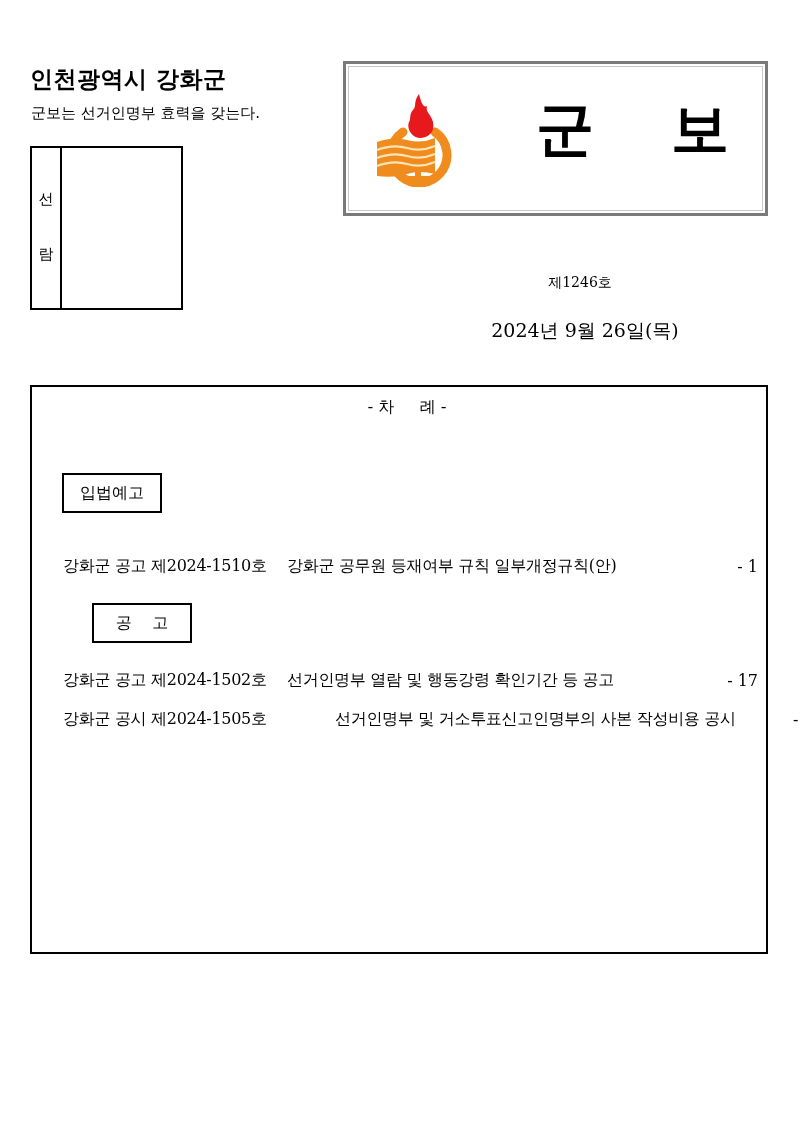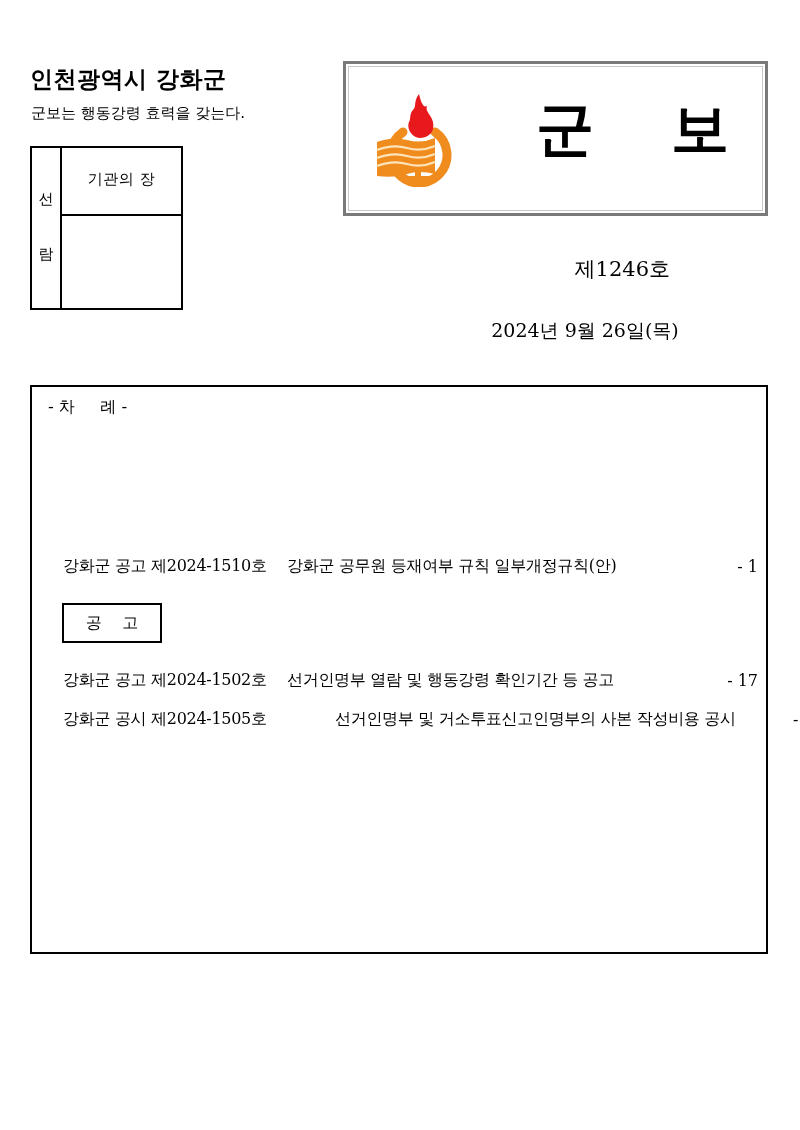--- a/index.html
+++ b/index.html
@@ -88,43 +88,43 @@
     .masthead .title-char {
       position: absolute;
       top: 36px;
       font-family: "DejaVu Sans", "Liberation Sans", sans-serif;
       font-weight: bold;
       font-size: 58px;
       line-height: 1;
     }
 
     .issue-no {
-      left: 490px; top: 255px;
-      width: 180px; text-align: right;
-      font-size: 21px;
+      left: 490px; top: 274px;
+      width: 180px; text-align: center;
+      font-size: 14px;
       white-space: nowrap;
     }
     .issue-date {
       left: 470px; top: 318px;
       width: 230px; text-align: center;
       font-size: 19px;
       white-space: nowrap;
     }
 
     
     .toc {
       left: 30px; top: 385px;
       width: 738px; height: 569px;
       box-sizing: border-box;
       border: 2px solid #000;
     }
     .toc-title {
       position: absolute;
       left: 0; right: 0; top: 10px;
-      text-align: left;
+      text-align: center;
       font-family: "DejaVu Sans", "Liberation Sans", sans-serif;
       font-size: 16px;
       white-space: pre;
       padding-left: 16px;
     }
     .section-label {
       position: absolute;
       left: 30px;
       height: 40px;
       box-sizing: border-box;
@@ -146,28 +146,27 @@
     .toc-row .ref { width: 224px; flex: none; letter-spacing: -0.3px; }
     .toc-row .subject { flex: 1; letter-spacing: -0.3px; }
     .toc-row .page {
       flex: none; width: 40px; text-align: right;
     }
   </style>
 </head>
 <body>
 
 <div class="abs org-title">인천광역시 강화군</div>
-<div class="abs org-subtitle">군보는 행동강령 효력을 갖는다.</div>
+<div class="abs org-subtitle">군보는 선거인명부 효력을 갖는다.</div>
 
 <div class="abs approval">
   <div class="side">
     <span style="top:42px">선</span>
     <span style="top:97px">람</span>
   </div>
-  <div class="head">기관의 장</div>
   <div class="sign"></div>
 </div>
 
 <div class="abs masthead">
   <svg class="logo" viewBox="0 0 90 95">
 
     <path d="M30 40 A28 28 0 1 0 62 40" fill="none" stroke="#f08c1e" stroke-width="9" stroke-linecap="round"></path>
 
     <rect x="42" y="74" width="6" height="14" fill="#f08c1e"></rect>
     <rect x="33" y="84" width="24" height="5" fill="#f08c1e"></rect>
@@ -182,28 +181,29 @@
   <div class="title-char" style="left:190px">군</div>
   <div class="title-char" style="left:325px">보</div>
 </div>
 
 <div class="abs issue-no">제1246호</div>
 <div class="abs issue-date">2024년 9월 26일(목)</div>
 
 <div class="abs toc">
   <div class="toc-title">- 차     례 -</div>
 
+  <div class="section-label" style="top:86px; width:100px;">입법예고</div>
 
   <div class="toc-row" style="top:167px;">
     <span class="ref">강화군 공고 제2024-1510호</span>
     <span class="subject">강화군 공무원 등재여부 규칙 일부개정규칙(안)</span>
     <span class="page">- 1</span>
   </div>
 
-  <div class="section-label" style="top:216px; width:100px;">공    고</div>
+  <div class="section-label" style="top:216px; width:100px;margin-left:30px;">공    고</div>
 
   <div class="toc-row" style="top:281px;">
     <span class="ref">강화군 공고 제2024-1502호</span>
     <span class="subject">선거인명부 열람 및 행동강령 확인기간 등 공고</span>
     <span class="page">- 17</span>
   </div>
 
   <div class="toc-row" style="top:320px;gap:48px;">
     <span class="ref">강화군 공시 제2024-1505호</span>
     <span class="subject">선거인명부 및 거소투표신고인명부의 사본 작성비용 공시</span>

